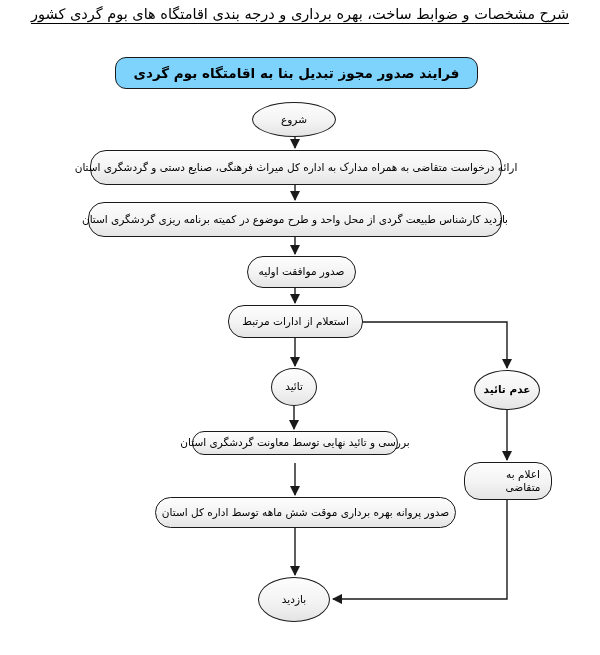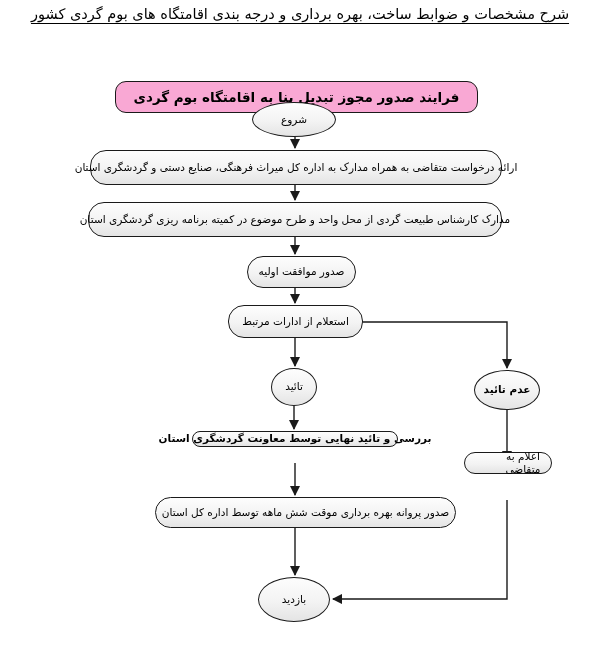--- a/index.html
+++ b/index.html
@@ -41,22 +41,21 @@
     font-size: 10.5px;
     line-height: 1.25;
     direction: rtl;
     padding: 2px 6px;
   }
   .rect { border-radius: 16px; }
   .process-title {
     border-radius: 11px;
     font-size: 13.5px;
     font-weight: bold;
-    background: #f9a8d4;
-    margin-top: 24px;
+    background: #7dd3fc;
   }
   .ellipse { border-radius: 50%; }
   .nowrap { white-space: nowrap; }
 </style>
 </head>
 <body>
 
 <div class="canvas">
 
   <div class="doc-title">شرح مشخصات و ضوابط ساخت، بهره برداری و درجه بندی اقامتگاه های بوم گردی کشور</div>
@@ -81,31 +80,31 @@
       <path d="M507 500 L507 599 L333 599" marker-end="url(#arr)"></path>
     </g>
   </svg>
 
   <div class="node process-title" style="left:115px; top:57px; width:363px; height:32px;">فرایند صدور مجوز تبدیل بنا به اقامتگاه بوم گردی</div>
 
   <div class="node ellipse" style="left:252px; top:102px; width:84px; height:35px;text-align:center;">شروع</div>
 
   <div class="node rect nowrap" style="left:90px; top:150px; width:412px; height:35px;">ارائه درخواست متقاضی به همراه مدارک به اداره کل میراث فرهنگی، صنایع دستی و گردشگری استان</div>
 
-  <div class="node rect nowrap" style="left:88px; top:202px; width:414px; height:35px;">مدارک کارشناس طبیعت گردی از محل واحد و طرح موضوع در کمیته برنامه ریزی گردشگری استان</div>
+  <div class="node rect nowrap" style="left:88px; top:202px; width:414px; height:35px;">بازدید کارشناس طبیعت گردی از محل واحد و طرح موضوع در کمیته برنامه ریزی گردشگری استان</div>
 
   <div class="node rect" style="left:247px; top:256px; width:109px; height:32px;">صدور موافقت اولیه</div>
 
   <div class="node rect" style="left:228px; top:305px; width:135px; height:33px;">استعلام از ادارات مرتبط</div>
 
   <div class="node ellipse" style="left:271px; top:368px; width:46px; height:38px;">تائید</div>
 
   <div class="node ellipse" style="left:474px; top:370px; width:66px; height:40px;font-weight:bold;">عدم تائید</div>
 
-  <div class="node rect nowrap" style="left:192px; top:431px; width:206px; height:16px;font-weight:bold;">بررسی و تائید نهایی توسط معاونت گردشگری استان</div>
+  <div class="node rect nowrap" style="left:192px; top:431px; width:206px; height:24px;">بررسی و تائید نهایی توسط معاونت گردشگری استان</div>
 
-  <div class="node rect" style="left:464px; top:452px; width:88px; height:22px;padding-left:36px;">اعلام به متقاضی</div>
+  <div class="node rect" style="left:464px; top:462px; width:88px; height:38px;padding-left:36px;">اعلام به متقاضی</div>
 
   <div class="node rect nowrap" style="left:155px; top:497px; width:301px; height:31px;">صدور پروانه بهره برداری موقت شش ماهه توسط اداره کل استان</div>
 
   <div class="node ellipse" style="left:258px; top:577px; width:72px; height:45px;">بازدید</div>
 
 </div>
 
 </body></html>

